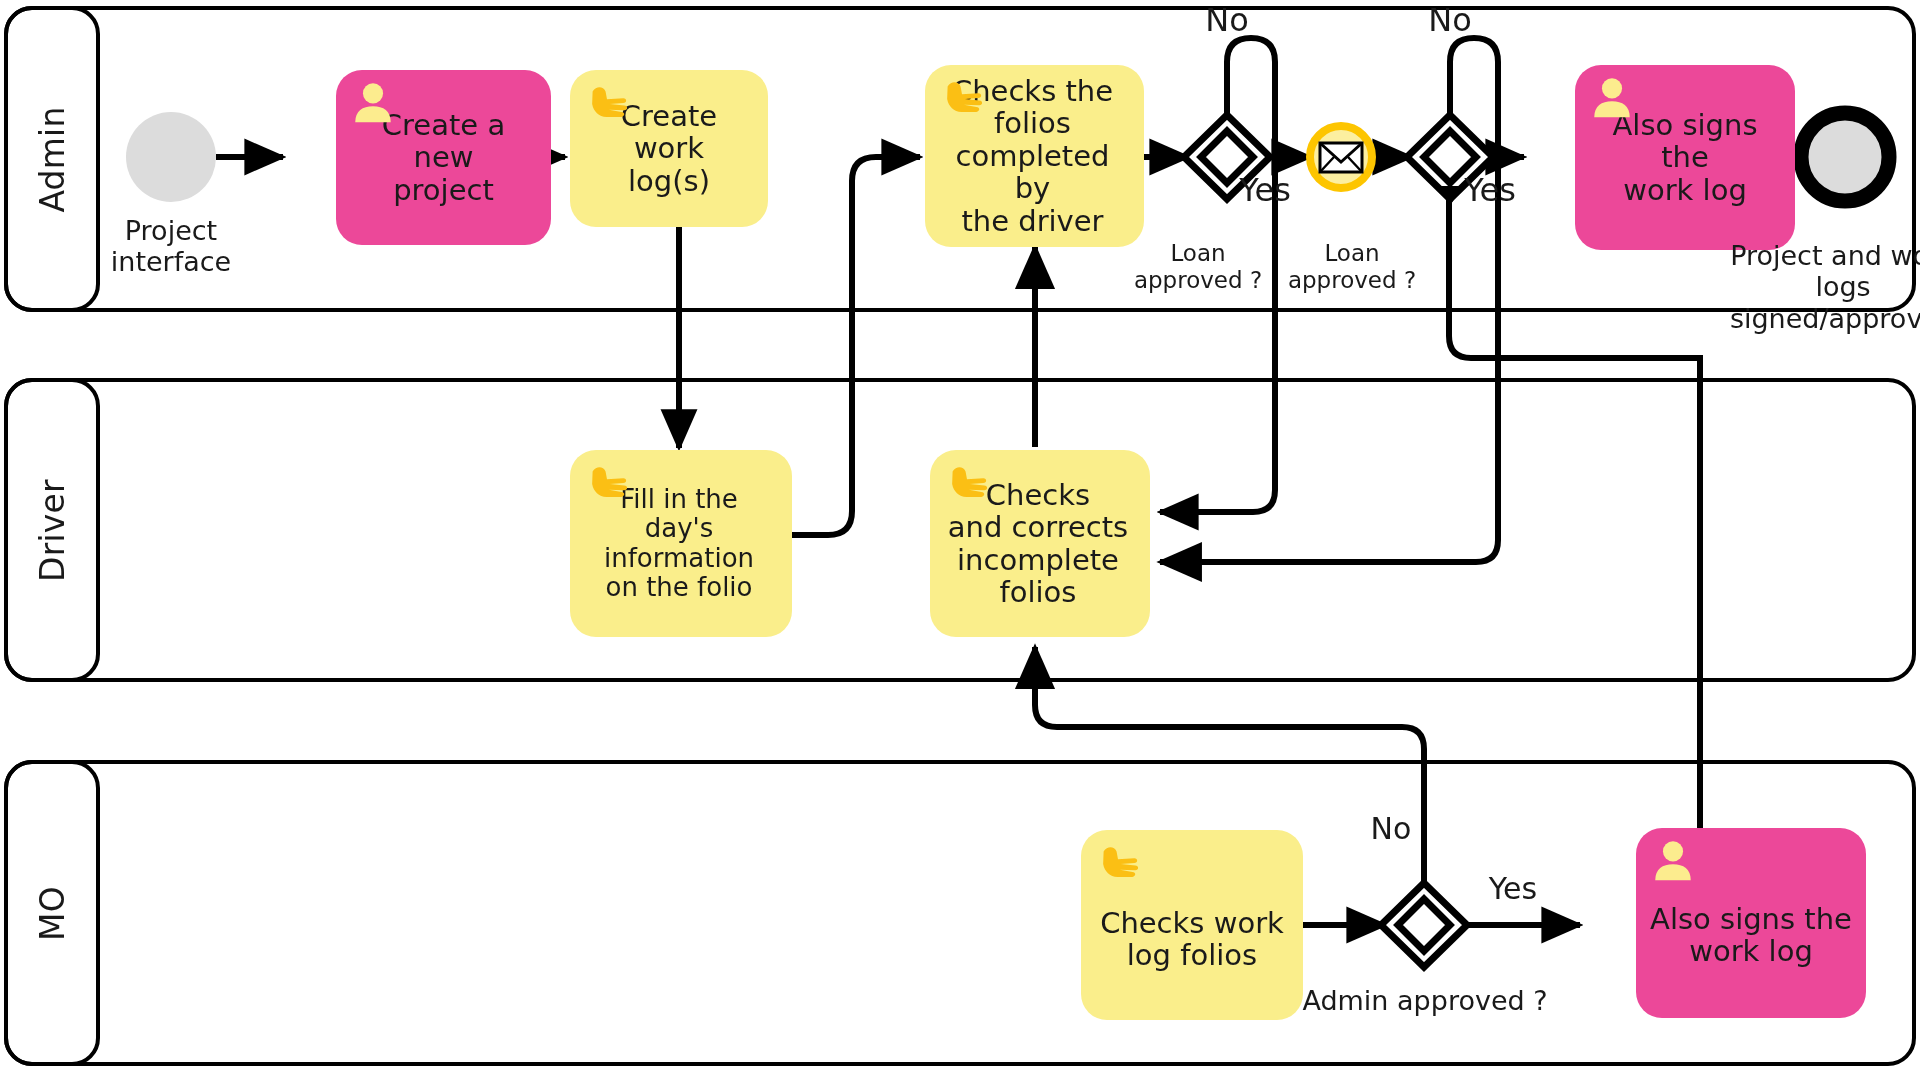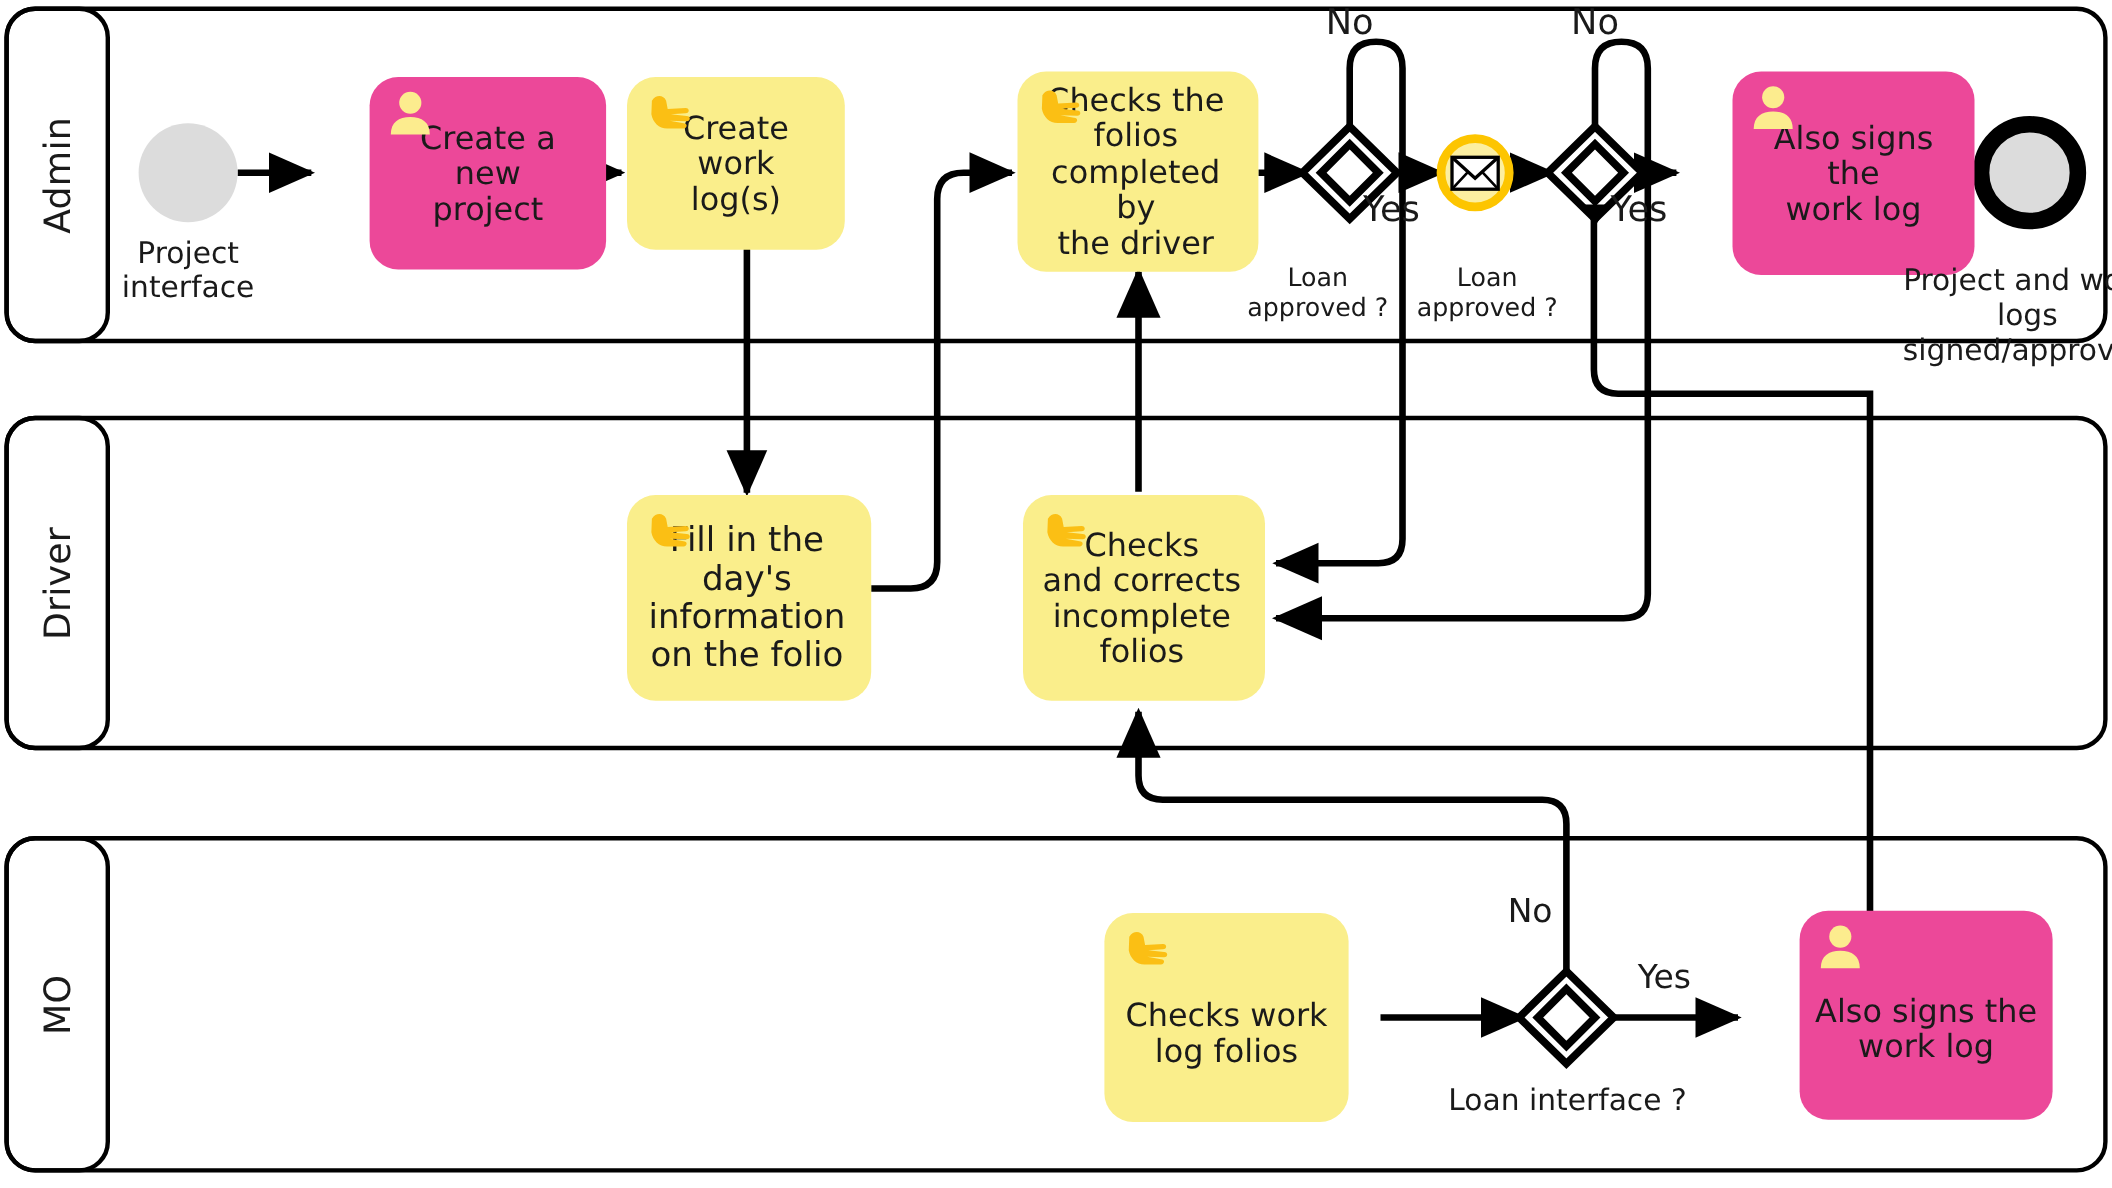--- a/index.html
+++ b/index.html
@@ -179,39 +179,39 @@
   </div>
 
   <div class="node task orange" style="left:1527px;top:65px;width:220px;height:185px;font-size:29px;">
     <svg class="taskicon" viewBox="0 0 48 48">
       <circle cx="24" cy="14" r="10.5" fill="#FCEC8E"></circle>
       <path d="M5.5,44 C5.5,32.5 13,27.5 24,27.5 C35,27.5 42.5,32.5 42.5,44 Z" fill="#FCEC8E"></path>
     </svg>
     <span class="ttxt">Also signs the<br>work log</span>
   </div>
 
-  <div class="node task yellow righttxt" style="left:570px;top:450px;width:222px;height:187px;font-size:31px;padding-right:16px;">
+  <div class="node task yellow righttxt" style="left:570px;top:450px;width:222px;height:187px;font-size:26px;padding-right:16px;">
     <svg class="taskicon" viewBox="0 0 48 48">
       <path d="M9,12 C13,6 20,6.5 22.5,12 L24,20 L41,19 C45,19 45,24 41,24 L27,25
                L42,26.5 C46,26.5 46,31.5 42,31.5 L26,31 L39,33.5 C43,33.5 43,38 39,38.5
                L24.5,38.5 C16,39 10,33 8.5,25 Z" fill="#FBBF14"></path>
     </svg>
     <span class="ttxt">Fill in the<br>day's<br>information<br>on the folio</span>
   </div>
 
   <div class="node task yellow righttxt" style="left:930px;top:450px;width:220px;height:187px;font-size:29px;padding-right:16px;">
     <svg class="taskicon" viewBox="0 0 48 48">
       <path d="M9,12 C13,6 20,6.5 22.5,12 L24,20 L41,19 C45,19 45,24 41,24 L27,25
                L42,26.5 C46,26.5 46,31.5 42,31.5 L26,31 L39,33.5 C43,33.5 43,38 39,38.5
                L24.5,38.5 C16,39 10,33 8.5,25 Z" fill="#FBBF14"></path>
     </svg>
     <span class="ttxt">Checks<br>and corrects<br>incomplete<br>folios</span>
   </div>
 
-  <div class="node task yellow" style="left:1004px;top:830px;width:222px;height:190px;font-size:29px;padding-top:34px;">
+  <div class="node task yellow" style="left:1081px;top:830px;width:222px;height:190px;font-size:29px;padding-top:34px;">
     <svg class="taskicon" viewBox="0 0 48 48">
       <path d="M9,12 C13,6 20,6.5 22.5,12 L24,20 L41,19 C45,19 45,24 41,24 L27,25
                L42,26.5 C46,26.5 46,31.5 42,31.5 L26,31 L39,33.5 C43,33.5 43,38 39,38.5
                L24.5,38.5 C16,39 10,33 8.5,25 Z" fill="#FBBF14"></path>
     </svg>
     <span class="ttxt">Checks work<br>log folios</span>
   </div>
 
   <div class="node task orange" style="left:1588px;top:828px;width:230px;height:190px;font-size:29px;padding-top:30px;">
     <svg class="taskicon" viewBox="0 0 48 48">
@@ -221,21 +221,21 @@
     <span class="ttxt">Also signs the<br>work log</span>
   </div>
 
   <div class="cap" style="left:81px;top:215px;width:180px;font-size:27px;">Project<br>interface</div>
 
 
   <div class="cap" style="left:1718px;top:240px;width:250px;font-size:27px;">Project and work<br>logs<br>signed/approved</div>
 
   <div class="cap" style="left:1118px;top:240px;width:160px;font-size:23px;">Loan<br>approved ?</div>
   <div class="cap" style="left:1262px;top:240px;width:180px;font-size:23px;">Loan<br>approved ?</div>
-  <div class="cap" style="left:1280px;top:985px;width:290px;font-size:27px;">Loan interface ?</div>
+  <div class="cap" style="left:1280px;top:985px;width:290px;font-size:27px;">Admin approved ?</div>
 
   <div class="flowlabel" style="left:1192px;top:2px;width:70px;font-size:32px;">No</div>
   <div class="flowlabel" style="left:1222px;top:172px;width:86px;font-size:32px;">Yes</div>
 
   <div class="flowlabel" style="left:1415px;top:2px;width:70px;font-size:32px;">No</div>
   <div class="flowlabel" style="left:1447px;top:172px;width:86px;font-size:32px;">Yes</div>
 
   <div class="flowlabel" style="left:1356px;top:812px;width:70px;font-size:30px;">No</div>
   <div class="flowlabel" style="left:1470px;top:872px;width:86px;font-size:30px;">Yes</div>
 

